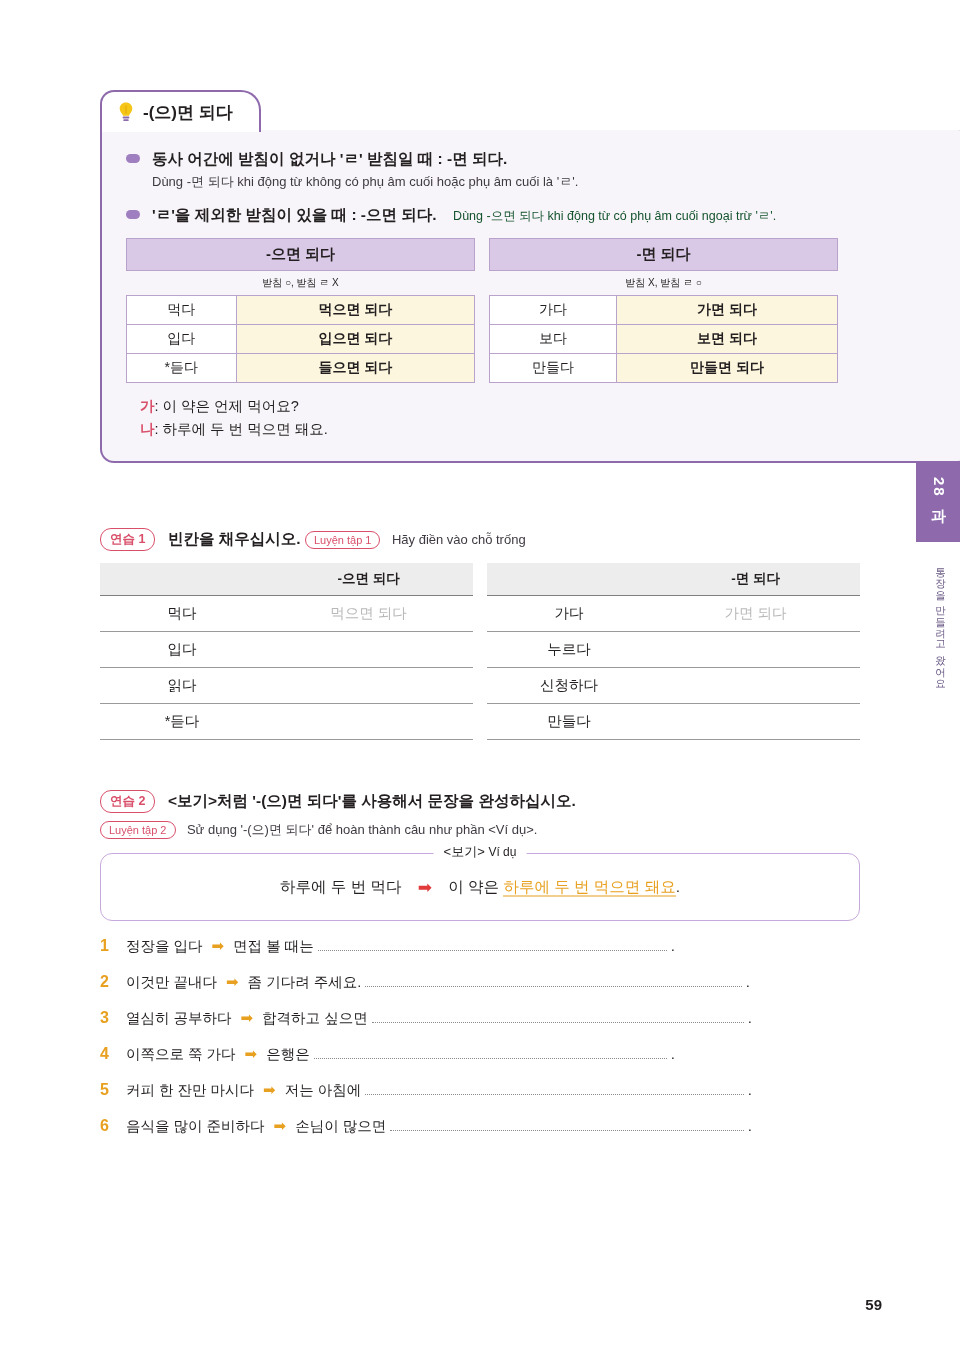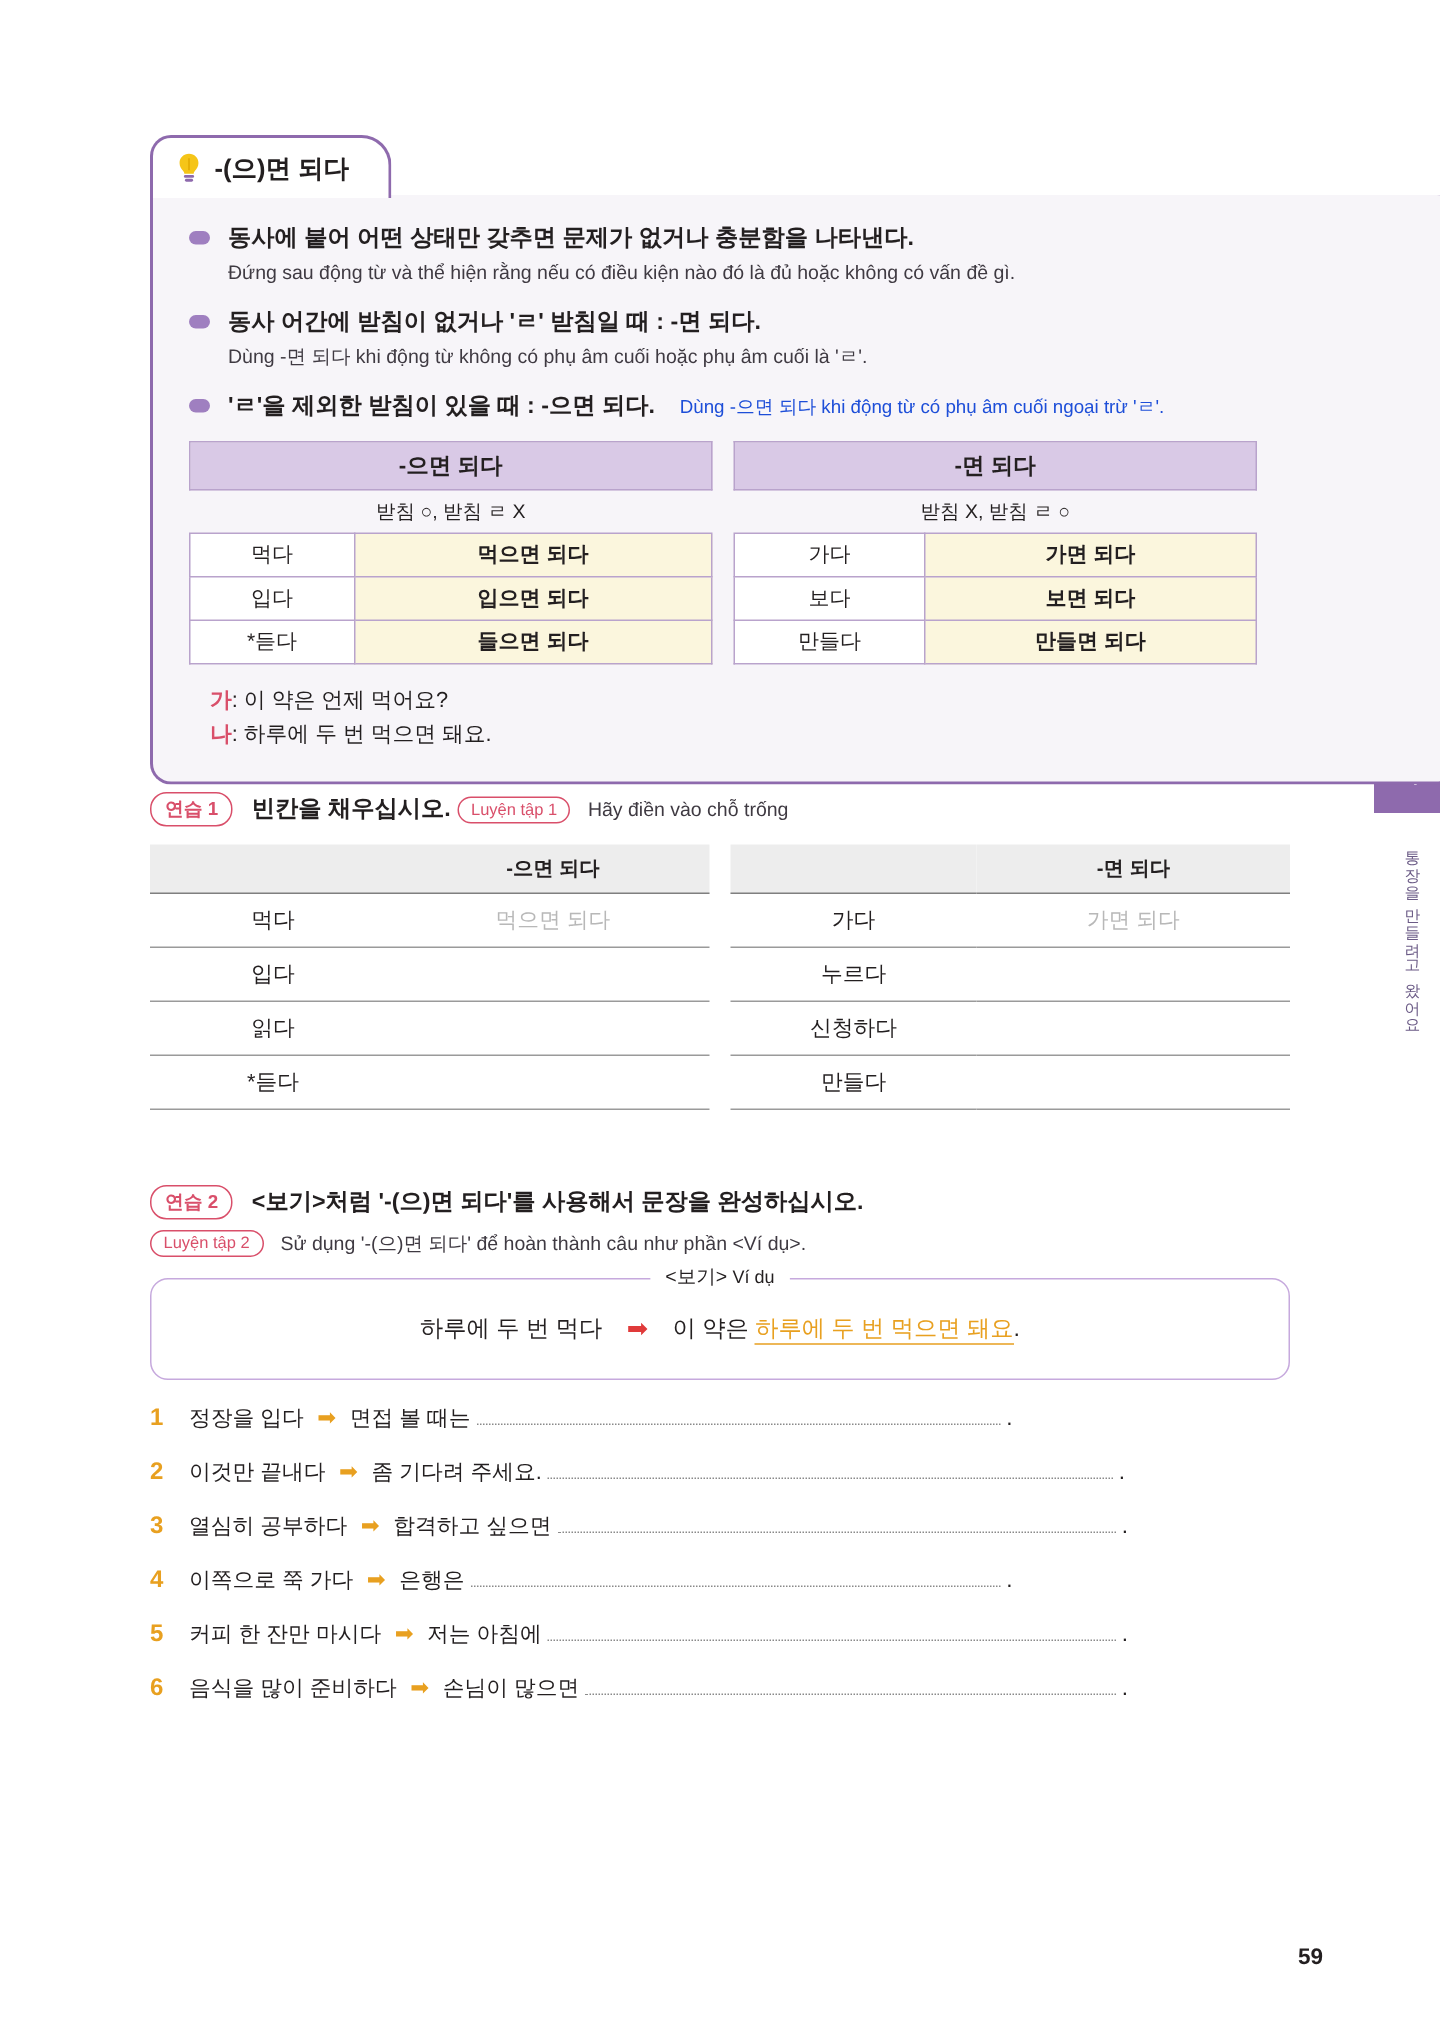--- a/index.html
+++ b/index.html
@@ -138,42 +138,42 @@
     font-weight: bold;
     color: #231f20;
     line-height: 1.45;
   }
   .vi {
     font-size: 13px;
     color: #3f3a42;
     line-height: 1.5;
     margin-top: 2px;
   }
-  .inline-vi { font-size: 12.5px; color:#1d4ed8; font-weight: normal; margin-left: 12px; }
+  .inline-vi { font-size: 12.5px; color:#14532d; font-weight: normal; margin-left: 12px; }
 
   
   .tbl-row { display: flex; gap: 14px; margin-top: 10px; }
   .gtable { width: 349px; border-collapse: collapse; }
   .gtable th {
     background: #d9c9e6;
     border: 1px solid #b9a3cc;
     font-size: 15px;
     font-weight: bold;
     padding: 6px 0;
     color: #231f20;
   }
   .gtable td {
     border: 1px solid #b9a3cc;
     font-size: 14px;
     text-align: center;
     padding: 5px 0;
     background: #ffffff;
   }
   .gtable td.sub {
-    font-size: 13px;
+    font-size: 10px;
     border-left: none; border-right: none;
     background: #f7f5f9;
     border-top: none;
   }
   .gtable td.ans {
     background: #fbf6dd;
     font-weight: bold;
   }
 
   .dialog { margin-top: 14px; padding-left: 2px; }
@@ -311,25 +311,20 @@
             <rect x="7.3" y="18.2" width="5.4" height="1.9" rx="0.9" fill="#8e6aad"></rect>
             <path d="M10 4.5v8" stroke="#e0a800" stroke-width="1" fill="none"></path>
           </svg>
         </span>
         <span>-(으)면 되다</span>
       </div>
     </div>
 
     <div class="gram-body">
 
-      <div class="gline">
-        <span class="dot"></span>
-        <div class="kr">동사에 붙어 어떤 상태만 갖추면 문제가 없거나 충분함을 나타낸다.</div>
-        <div class="vi">Đứng sau động từ và thể hiện rằng nếu có điều kiện nào đó là đủ hoặc không có vấn đề gì.</div>
-      </div>
 
       <div class="gline">
         <span class="dot"></span>
         <div class="kr">동사 어간에 받침이 없거나 'ㄹ' 받침일 때 : -면 되다.</div>
         <div class="vi">Dùng -면 되다 khi động từ không có phụ âm cuối hoặc phụ âm cuối là 'ㄹ'.</div>
       </div>
 
       <div class="gline">
         <span class="dot"></span>
         <span class="kr">'ㄹ'을 제외한 받침이 있을 때 : -으면 되다.</span>

